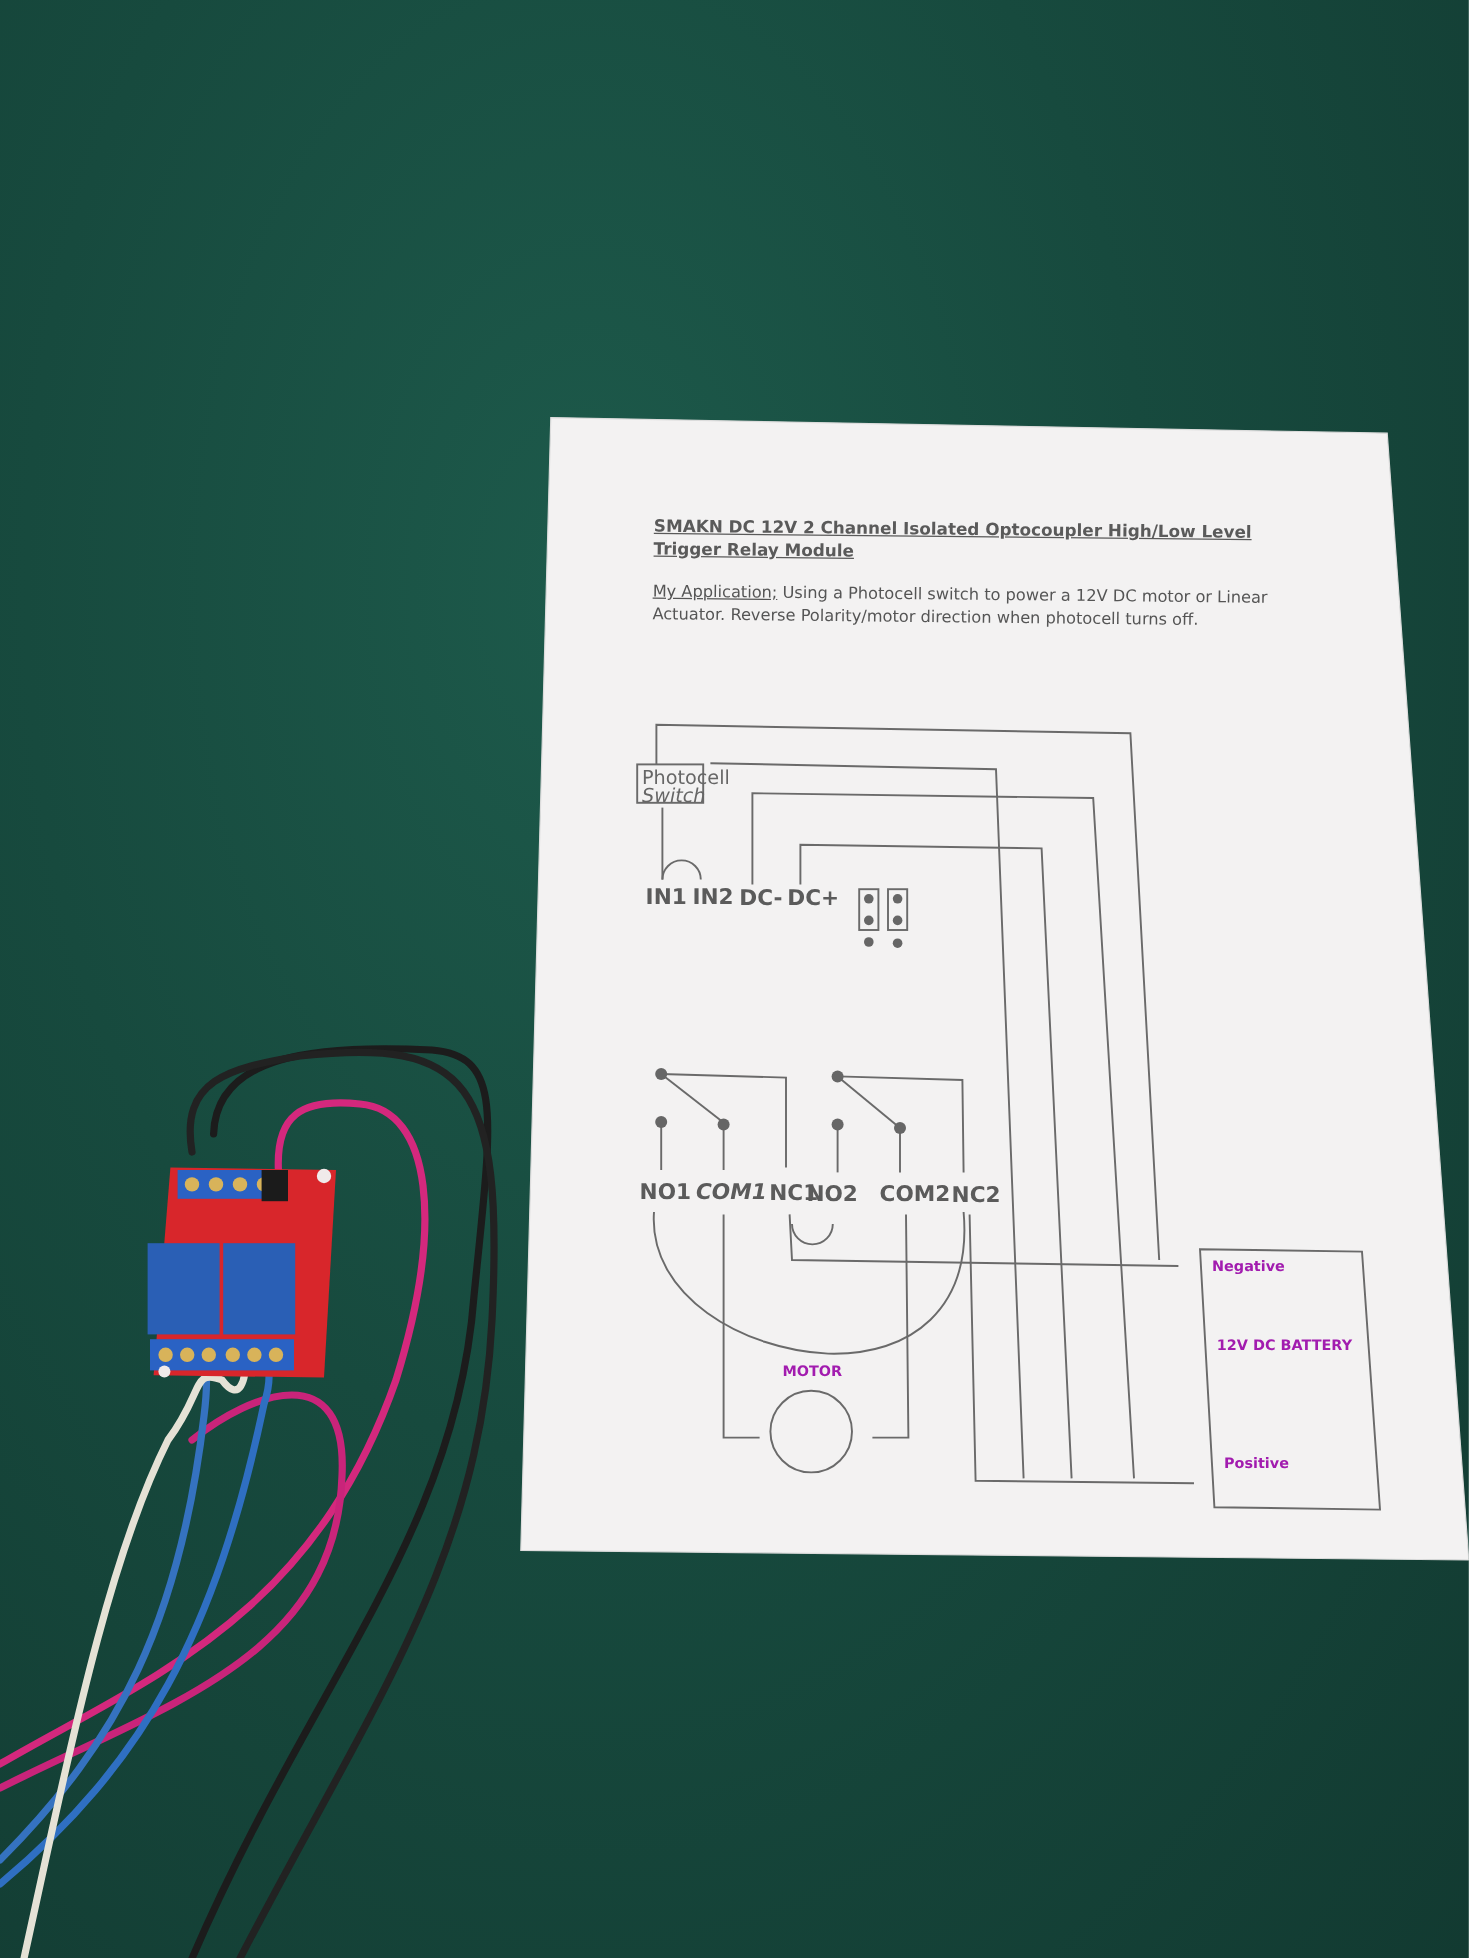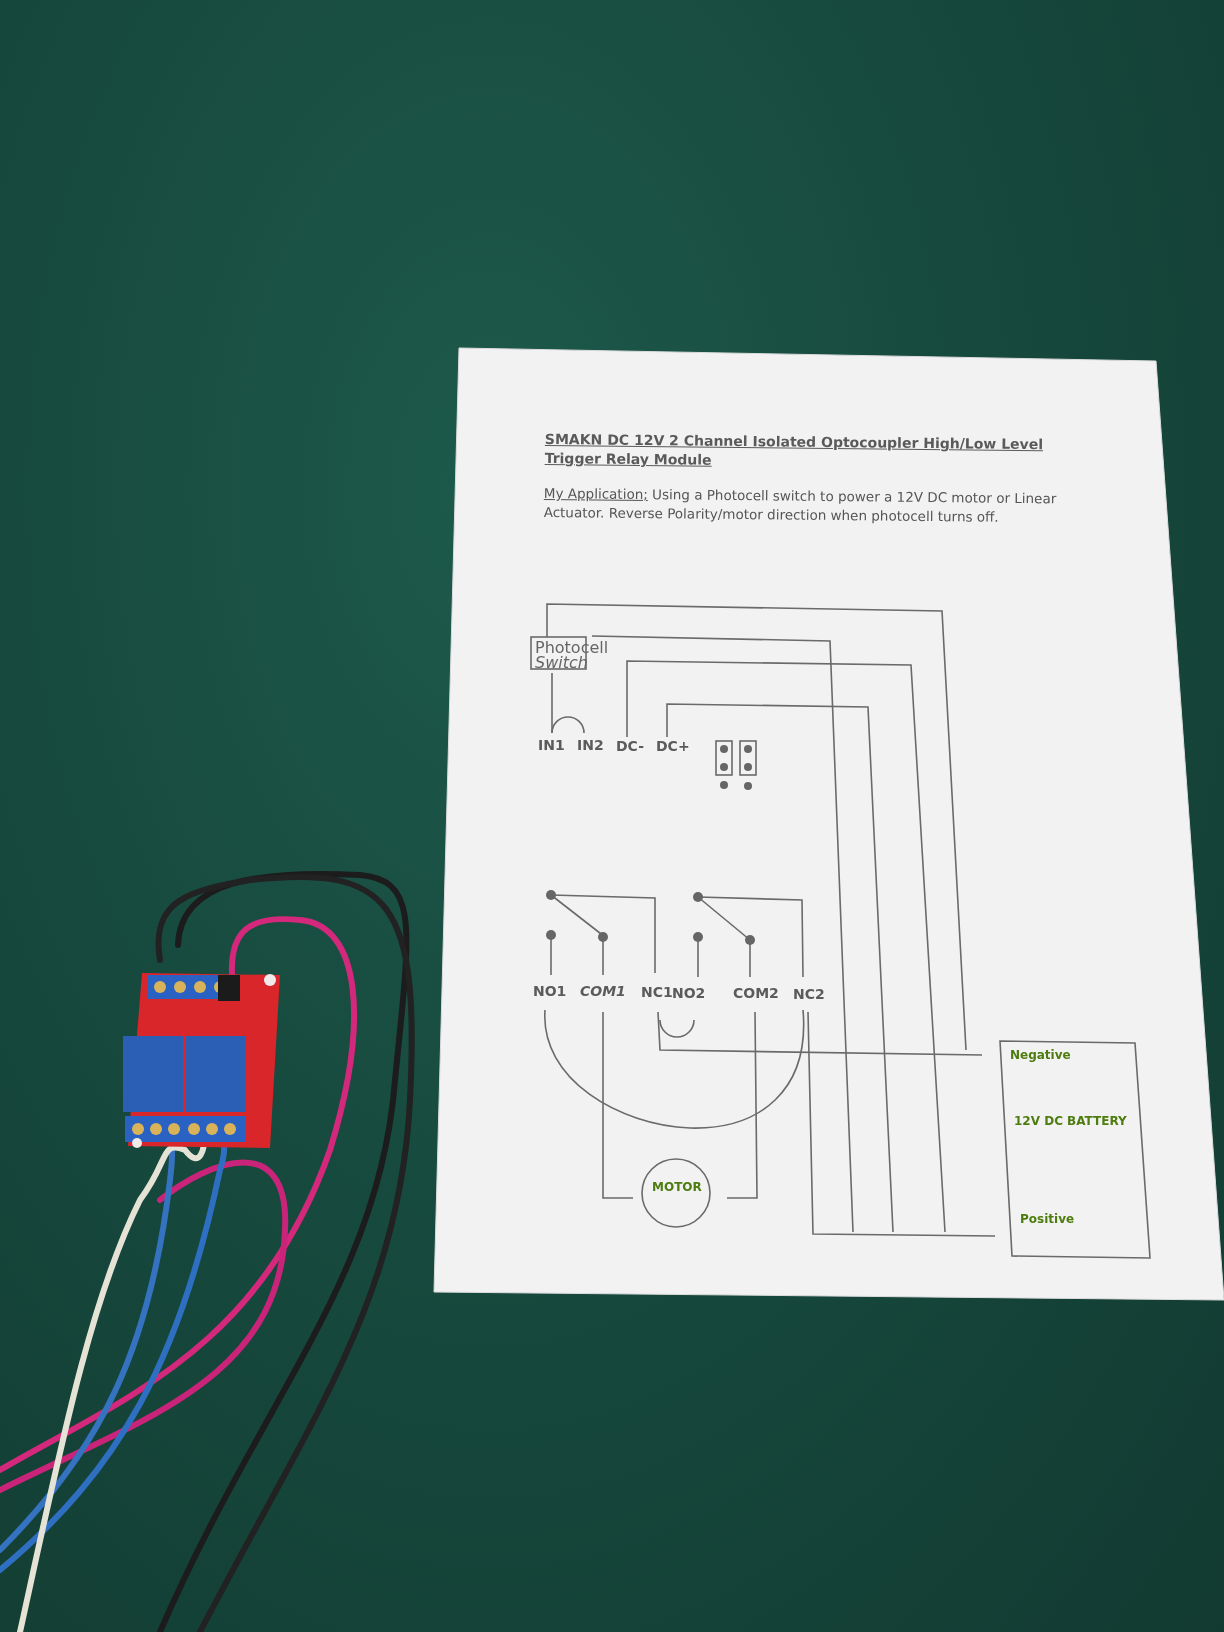--- a/index.html
+++ b/index.html
@@ -19,23 +19,23 @@
   .title {
     left: 545px; top: 430px; width: 540px; font-weight: bold; font-size: 14px;
     text-decoration: underline; line-height: 19px; color: #5a5a5a;
     transform: rotate(0.6deg); transform-origin: left top;
   }
   .app {
     left: 544px; top: 484px; width: 530px; font-size: 13.5px; line-height: 19px; color: #555;
     transform: rotate(0.6deg); transform-origin: left top;
   }
   .app .label { text-decoration: underline; }
-  .lbl { position: absolute; font-family: "DejaVu Sans", sans-serif; font-weight: bold; color: #5b5b5b; font-size: 14px; }
+  .lbl { position: absolute; font-family: "DejaVu Sans", sans-serif; font-weight: bold; color: #5b5b5b; font-size: 18px; }
   .small { font-weight: normal; font-size: 16px; color: #666; }
-  .batt { font-size: 12px; font-weight: bold; color: #4d7c0f; }
+  .batt { font-size: 12px; font-weight: bold; color: #a21caf; }
 </style>
 </head>
 <body>
 
 <div class="scene">
 
   <svg class="paper" viewBox="0 0 1224 1632">
 
     <polygon points="459,348 1156,361 1224,1300 434,1292" fill="#f3f2f2"></polygon>
     <polygon points="459,348 1156,361 1224,1300 434,1292" fill="none" stroke="#dcdcdc" stroke-width="1"></polygon>
@@ -111,21 +111,21 @@
   <div class="lbl" style="left:616px;top:738px;">DC-</div>
   <div class="lbl" style="left:656px;top:738px;">DC+</div>
 
   <div class="lbl" style="left:533px;top:983px;">NO1</div>
   <div class="lbl" style="left:580px;top:983px;font-style:italic;">COM1</div>
   <div class="lbl" style="left:641px;top:984px;">NC1</div>
   <div class="lbl" style="left:672px;top:985px;text-align:center;">NO2</div>
   <div class="lbl" style="left:733px;top:985px;text-align:right;">COM2</div>
   <div class="lbl" style="left:793px;top:986px;">NC2</div>
 
-  <div class="lbl batt" style="left:652px;top:1180px;">MOTOR</div>
+  <div class="lbl batt" style="left:652px;top:1136px;">MOTOR</div>
   <div class="lbl batt" style="left:1010px;top:1048px;">Negative</div>
   <div class="lbl batt" style="left:1014px;top:1114px;">12V DC BATTERY</div>
   <div class="lbl batt" style="left:1020px;top:1212px;">Positive</div>
 
   <svg class="paper" viewBox="0 0 1224 1632">
 
     <g fill="none" stroke-linecap="round">
       <path d="M160,1632 C260,1400 380,1280 395,1080 C410,930 420,880 360,875 C260,870 180,880 178,945" stroke="#1c1c1c" stroke-width="6"></path>
       <path d="M200,1632 C310,1420 400,1300 410,1100 C420,900 390,865 250,880 C190,890 150,900 160,960" stroke="#222" stroke-width="6"></path>
       <path d="M0,1470 C120,1400 260,1350 330,1150 C370,1020 360,925 300,920 C250,915 230,930 232,975" stroke="#d4287d" stroke-width="6"></path>

